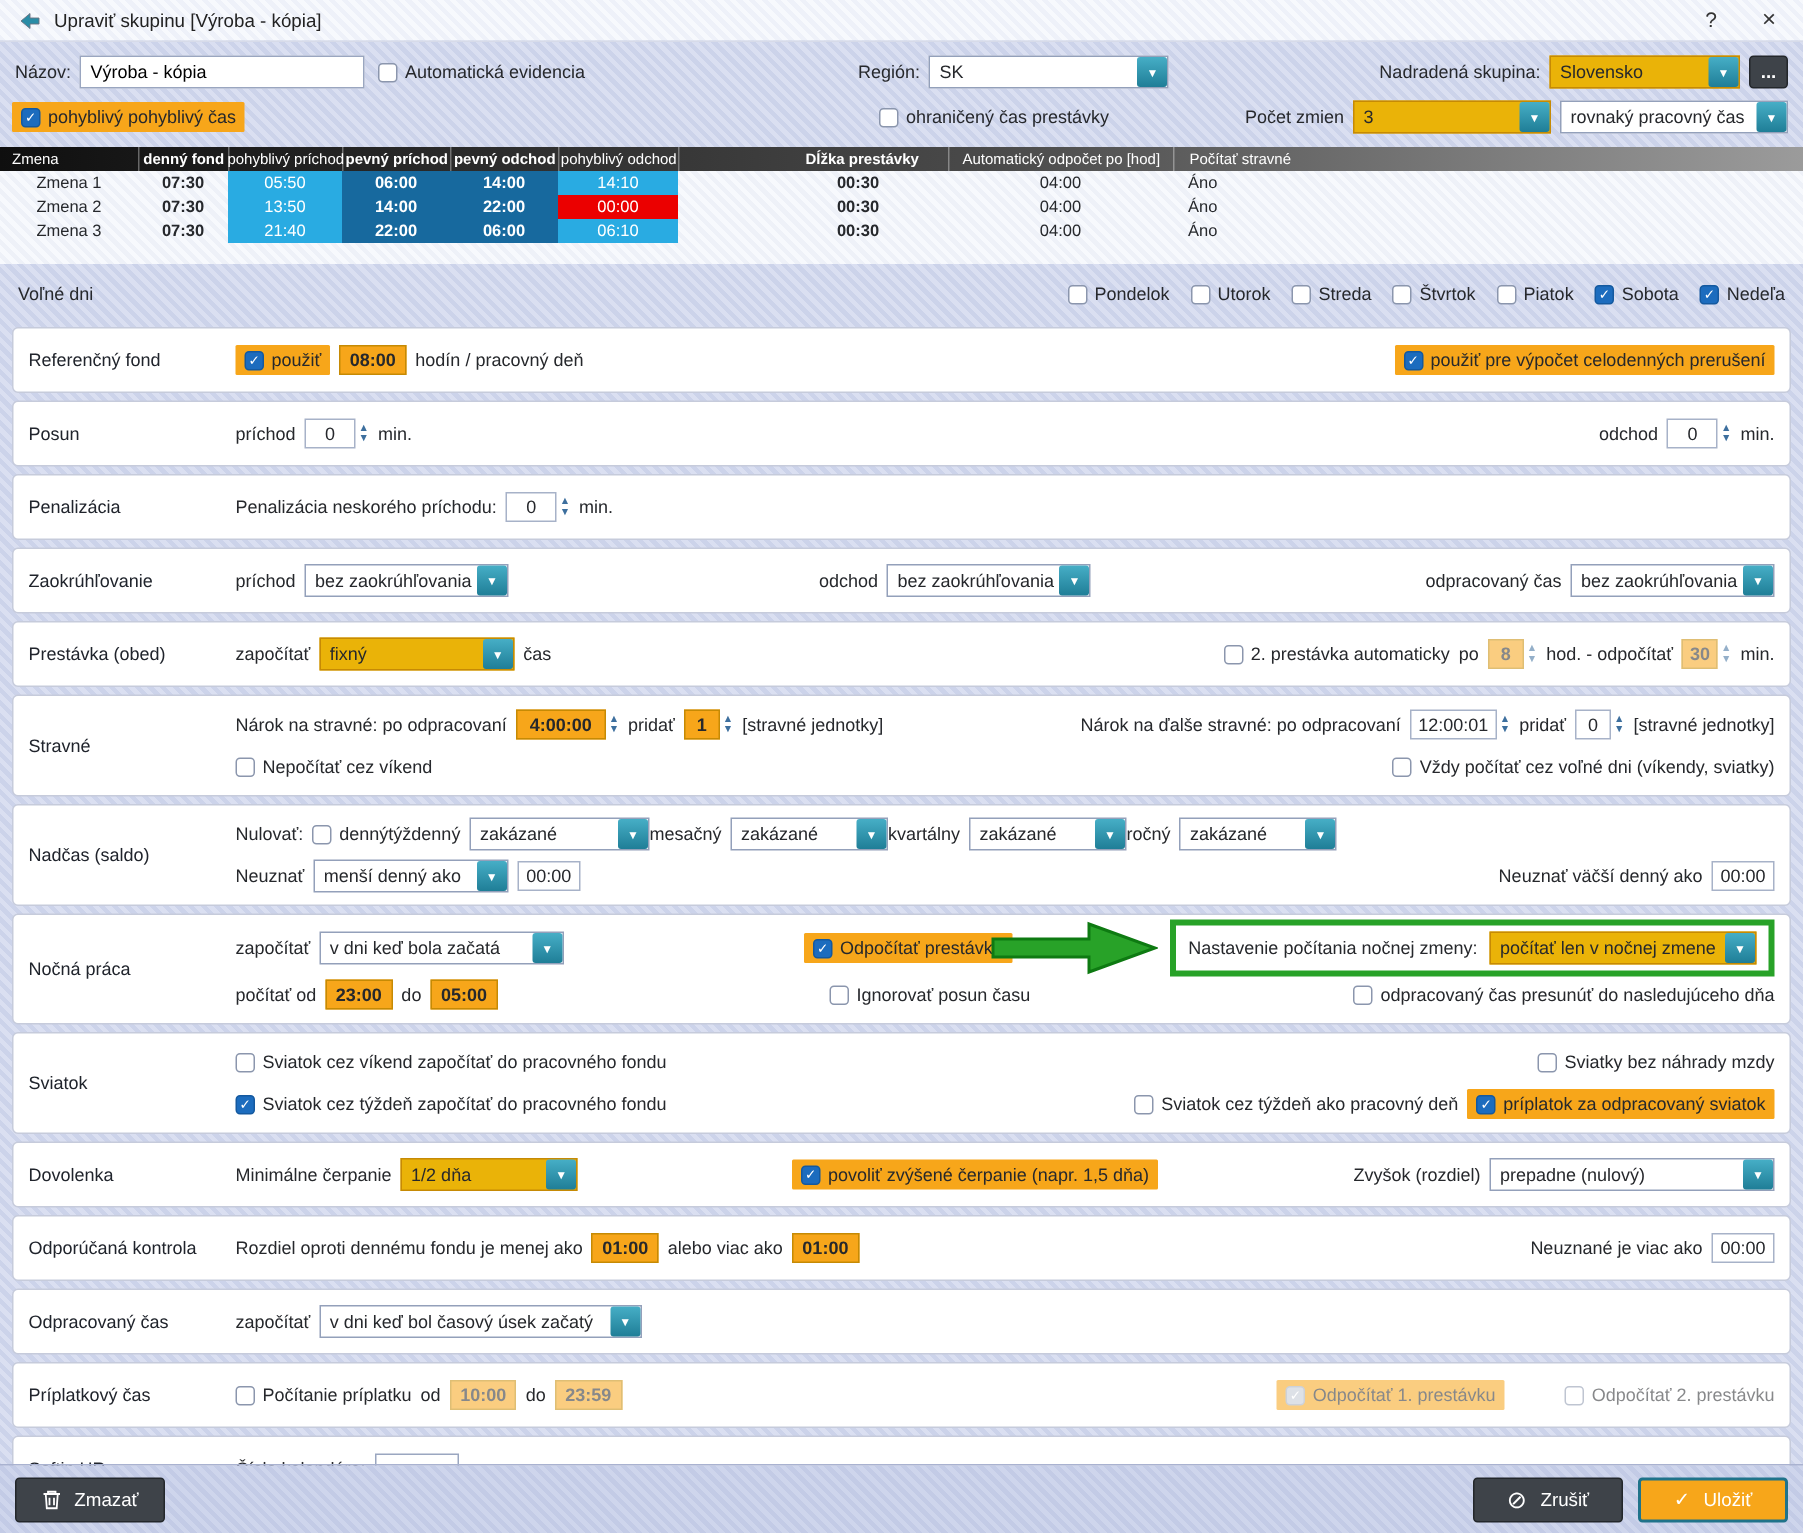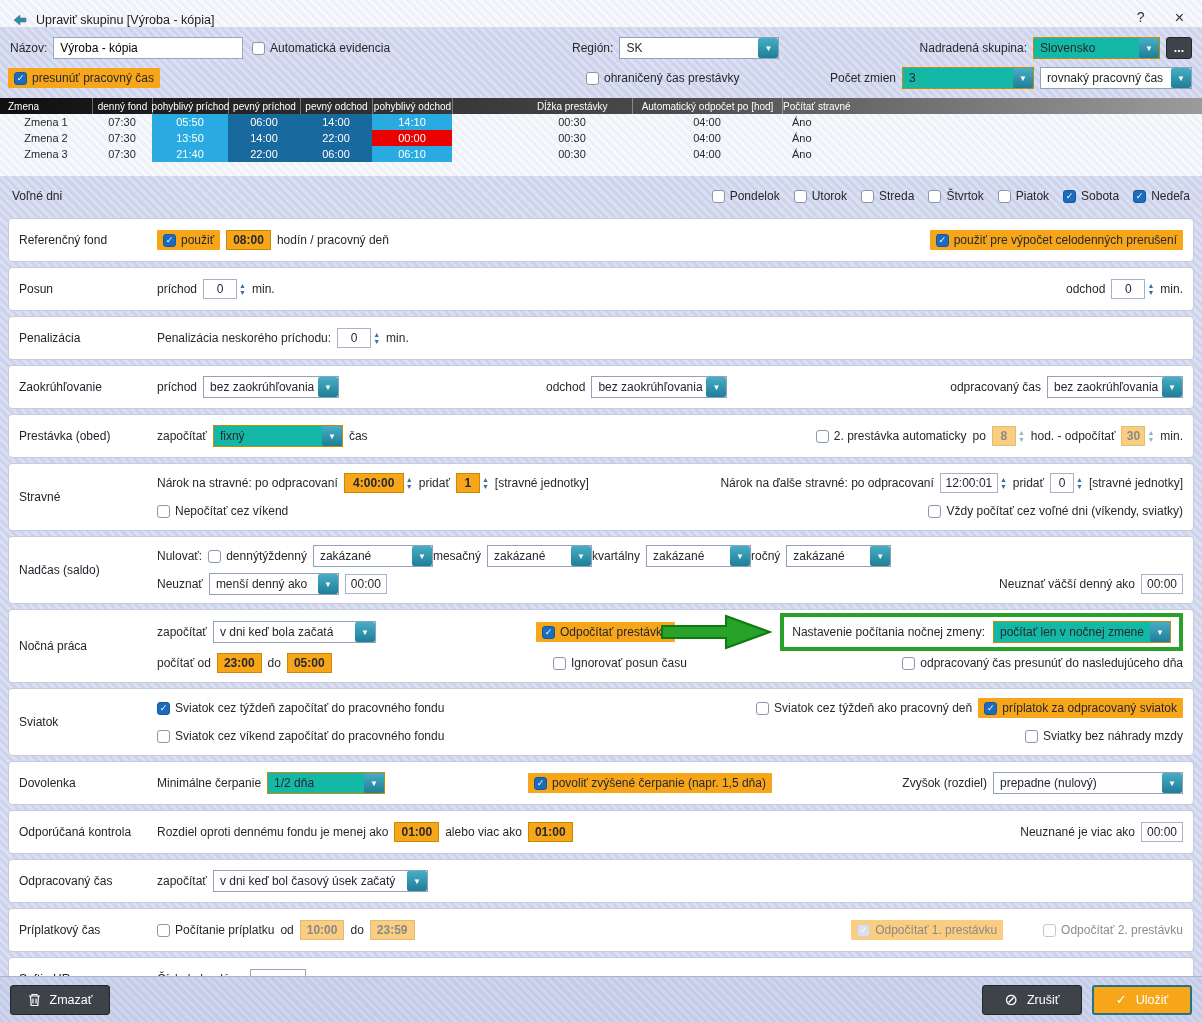--- a/index.html
+++ b/index.html
@@ -3,21 +3,21 @@
 <meta charset="utf-8">
 <style>
   *{box-sizing:border-box;margin:0;padding:0}
   html,body{width:1202px;height:1022px}
   body{
     font-family:"Liberation Sans",sans-serif;font-size:12px;color:#26282c;
     background:repeating-linear-gradient(45deg,#ccd3ea 0 3px,#dadff1 3px 6px);
     position:relative;overflow:hidden;
   }
   
-  .titlebar{height:28px;display:flex;align-items:flex-end;gap:8px;padding:0 12px;
+  .titlebar{height:28px;display:flex;align-items:center;gap:8px;padding:0 12px;
     background:repeating-linear-gradient(45deg,#eef1f9 0 3px,#f7f9fd 3px 6px);
     border-bottom:1px solid #d7dbe9}
   .title{font-size:12.5px;color:#222}
   .tb-actions{margin-left:auto;display:flex;gap:30px;font-size:14px;color:#333;padding-right:6px}
   .tb-actions span{cursor:pointer}
   
   .topform{position:relative;height:66px}
   .g{position:absolute;display:flex;align-items:center;gap:6px;height:24px;white-space:nowrap}
   .lbl{white-space:nowrap}
   .txtinp{height:22px;border:1px solid #9aa6c0;padding:0 6px;font:inherit;background:#fff}
@@ -27,43 +27,43 @@
     display:inline-flex;align-items:center;justify-content:center;font-size:9px;color:#fff;flex-shrink:0}
   .box.on{background:#1C6CBE;border-color:#14599f}
   .box.on::after{content:"✓"}
   .chip{background:#F7A61A;padding:3px 6px;display:inline-flex;align-items:center;gap:5px;border-radius:1px;white-space:nowrap}
   .dim{opacity:.55}
   .dim .box.on{background:#c3cad4;border-color:#a5adba}
   .sel{display:inline-flex;align-items:stretch;height:22px;border:1px solid #93a0ba;background:#fff;flex-shrink:0}
   .sel .t{display:flex;align-items:center;padding:0 6px;flex:1;white-space:nowrap;overflow:hidden}
   .sel .a{width:20px;background:linear-gradient(#46aec6,#1f7e97);color:#fff;display:flex;
     align-items:center;justify-content:center;font-size:8px;border-radius:2px}
-  .sel.or{background:#14b8a6;border-color:#c68a04}
+  .sel.or{background:#eab308;border-color:#c68a04}
   .spin{display:inline-flex;align-items:center;gap:2px}
   .sval{height:20px;min-width:34px;display:inline-flex;align-items:center;justify-content:center;
     background:#fff;border:1px solid #a7b2c8;padding:0 4px}
   .sval.or{background:#F7A61A;border-color:#c68a04;font-weight:bold}
   .arrs{display:inline-flex;flex-direction:column;justify-content:center}
   .arrs span{font-size:7px;line-height:7px;color:#3d6f9e}
   .inp{height:20px;min-width:42px;background:#fff;border:1px solid #a7b2c8;display:inline-flex;
     align-items:center;justify-content:center;padding:0 4px}
   .oval{background:#F7A61A;border:1px solid #c68a04;padding:2px 6px;font-weight:bold;white-space:nowrap}
   
   .tableblock{margin-top:4px;background:repeating-linear-gradient(45deg,#f7f9fd 0 3px,#eef1f8 3px 6px);padding-bottom:14px}
   .thead{height:16px;display:flex;align-items:center;font-size:10px;color:#fff;
     background:linear-gradient(90deg,#0f0f0f,#4a4a4a 55%,#9b9b9b)}
   .th{display:flex;align-items:center;justify-content:center;height:100%;border-left:1px solid rgba(255,255,255,.35);white-space:nowrap}
   .th.w0{border-left:none;justify-content:flex-start;padding-left:8px}
   .th.w6{justify-content:flex-start;padding-left:84px}
-  .th.w8{justify-content:flex-start;}
+  .th.w8{justify-content:flex-start;padding-left:10px}
   .trow{height:16px;display:flex;align-items:center;font-size:11px}
   .tc{height:16px;display:flex;align-items:center;justify-content:center}
   .tc.w6{padding-left:60px}
   .tc.w8{justify-content:flex-start;padding-left:10px}
-  .b{font-weight:normal}
+  .b{font-weight:bold}
   .w0{width:92px}.w1{width:60px}.w2{width:76px}.w3{width:72px}.w4{width:72px}
   .w5{width:80px}.w6{width:180px}.w7{width:150px}.w8{flex:1}
   .lb{background:#29ABE2;color:#fff}
   .db{background:#17699E;color:#fff}
   .rd{background:#EB0000;color:#fff}
   
   .volne{height:40px;display:flex;align-items:center;padding:0 12px}
   .volne .days{margin-left:auto;display:flex;gap:14px}
   
   .cards{padding:2px 8px 0}
@@ -125,21 +125,21 @@
     <span class="lbl">Nadradená skupina:</span>
     <span class="sel or" style="width:127px">
       <span class="t">Slovensko</span>
       <span class="a">▼</span>
     </span>
     <span class="btn dark" style="min-width:26px;height:22px;font-weight:bold">...</span>
   </div>
   <div class="g" style="left:8px;top:38px">
     <span class="chip">
       <span class="box on"></span>
-      <span>presunúť pracovný čas</span>
+      <span>pohyblivý pohyblivý čas</span>
     </span>
   </div>
   <div class="g" style="left:586px;top:38px">
     <span class="cb">
       <span class="box"></span>
       <span>ohraničený čas prestávky</span>
     </span>
   </div>
   <div class="g" style="right:10px;top:38px">
     <span class="lbl">Počet zmien</span>
@@ -528,43 +528,43 @@
         </span>
       </div>
     </div>
   </div>
 
   <div class="card two">
     <div class="clabel">Sviatok</div>
     <div class="cbody">
       <div class="crow">
         <span class="cb">
+          <span class="box"></span>
+          <span>Sviatok cez víkend započítať do pracovného fondu</span>
+        </span>
+        <span class="rgt">
+          <span class="cb">
+            <span class="box"></span>
+            <span>Sviatky bez náhrady mzdy</span>
+          </span>
+        </span>
+      </div>
+      <div class="crow">
+        <span class="cb">
           <span class="box on"></span>
           <span>Sviatok cez týždeň započítať do pracovného fondu</span>
         </span>
         <span class="rgt">
           <span class="cb">
             <span class="box"></span>
             <span>Sviatok cez týždeň ako pracovný deň</span>
           </span>
           <span class="chip">
             <span class="box on"></span>
             <span>príplatok za odpracovaný sviatok</span>
-          </span>
-        </span>
-      </div>
-      <div class="crow">
-        <span class="cb">
-          <span class="box"></span>
-          <span>Sviatok cez víkend započítať do pracovného fondu</span>
-        </span>
-        <span class="rgt">
-          <span class="cb">
-            <span class="box"></span>
-            <span>Sviatky bez náhrady mzdy</span>
           </span>
         </span>
       </div>
     </div>
   </div>
 
   <div class="card">
     <div class="clabel">Dovolenka</div>
     <div class="cbody">
         <div class="crow">

